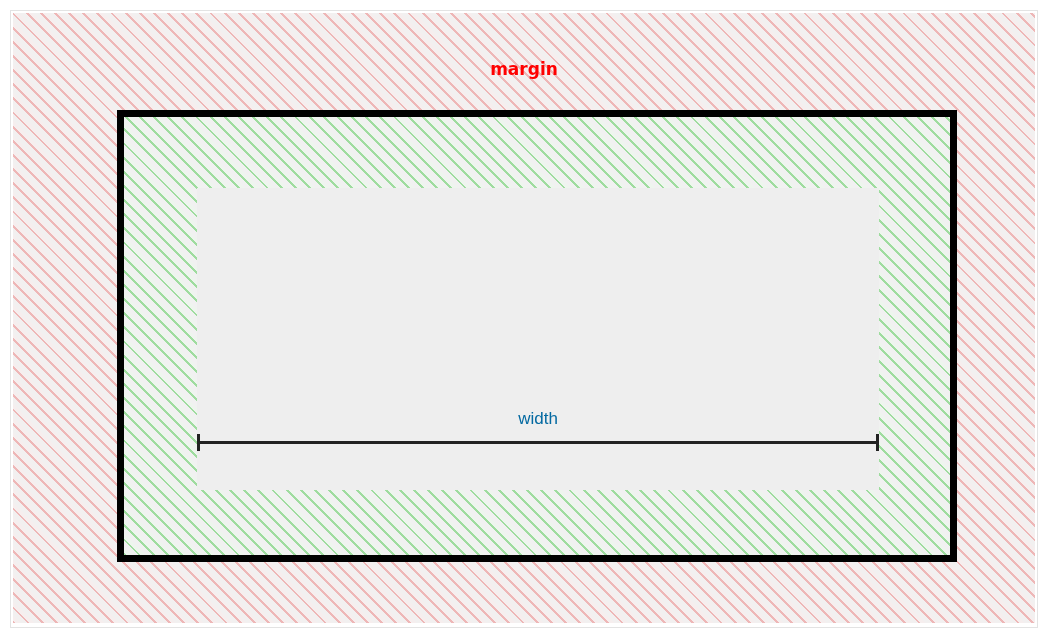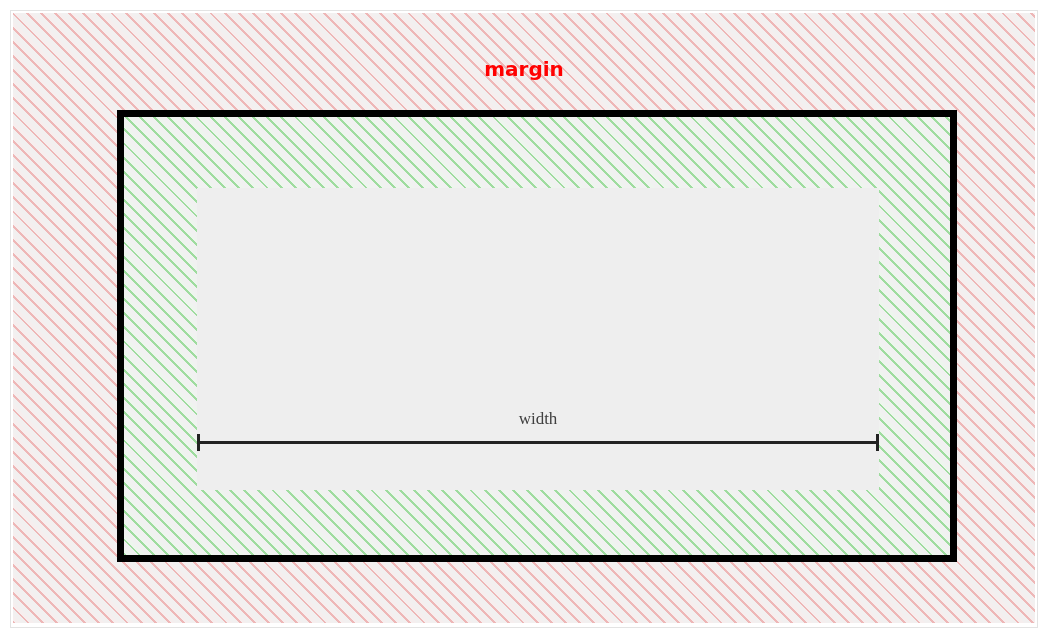--- a/index.html
+++ b/index.html
@@ -54,21 +54,21 @@
     );
   }
 
   #margin-label {
     position: absolute;
     left: 0;
     top: 46px;
     width: 100%;
     text-align: center;
     color: #ff0000;
-    font-size: 20px;
+    font-size: 17px;
     font-weight: bold;
     letter-spacing: 0px;
     font-family: "DejaVu Sans", "Liberation Sans", sans-serif;
     line-height: 20px;
     user-select: none;
   }
 
   
   #border-box {
     position: absolute;
@@ -124,24 +124,24 @@
     background: #eeeeee;
   }
 
   
   #width-label {
     position: absolute;
     left: 0;
     top: 221px;
     width: 100%;
     text-align: center;
-    color: #404040;
+    color: #0369a1;
     font-size: 17px;
     font-weight: normal;
-    font-family: Liberation Serif, serif;
+    font-family: Liberation Sans, sans-serif;
     line-height: 20px;
     user-select: none;
   }
 
   #width-ruler {
     position: absolute;
     left: 0px;
     top: 246px;
     width: 682px;
     height: 18px;

